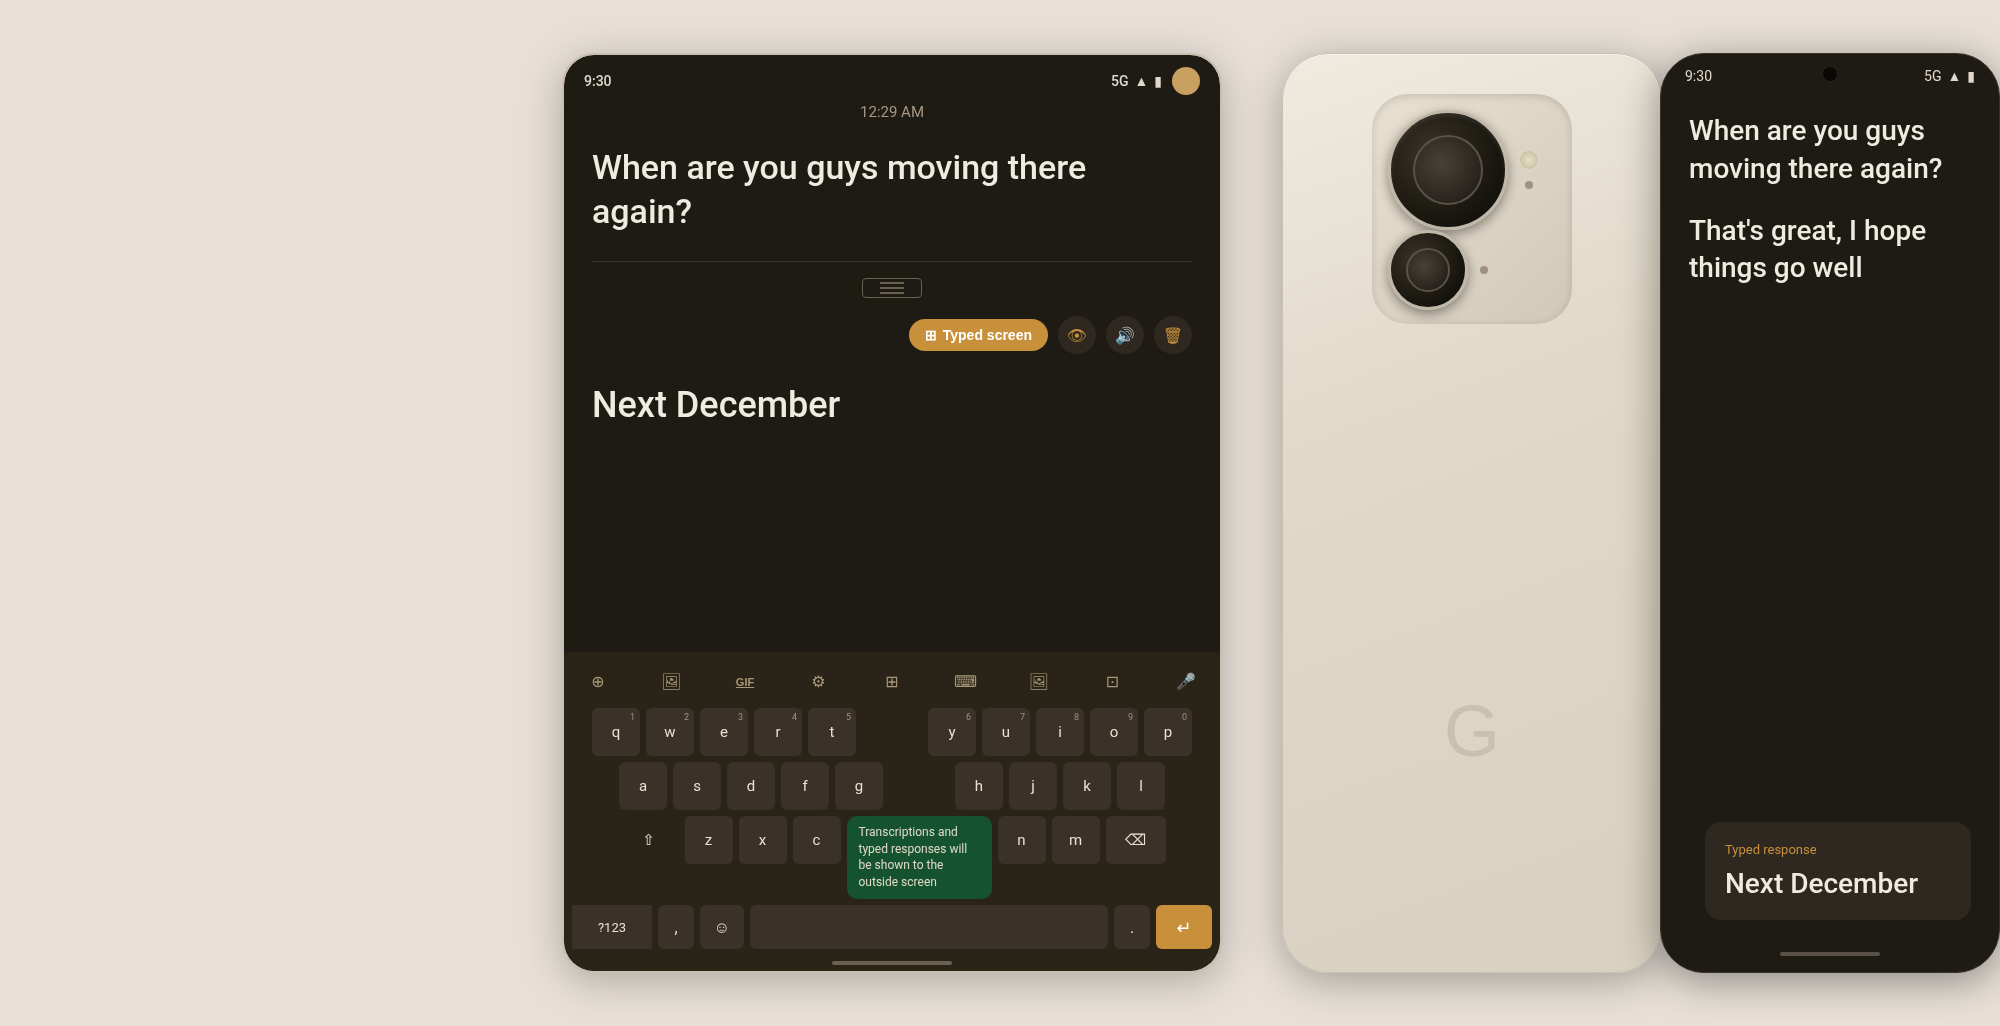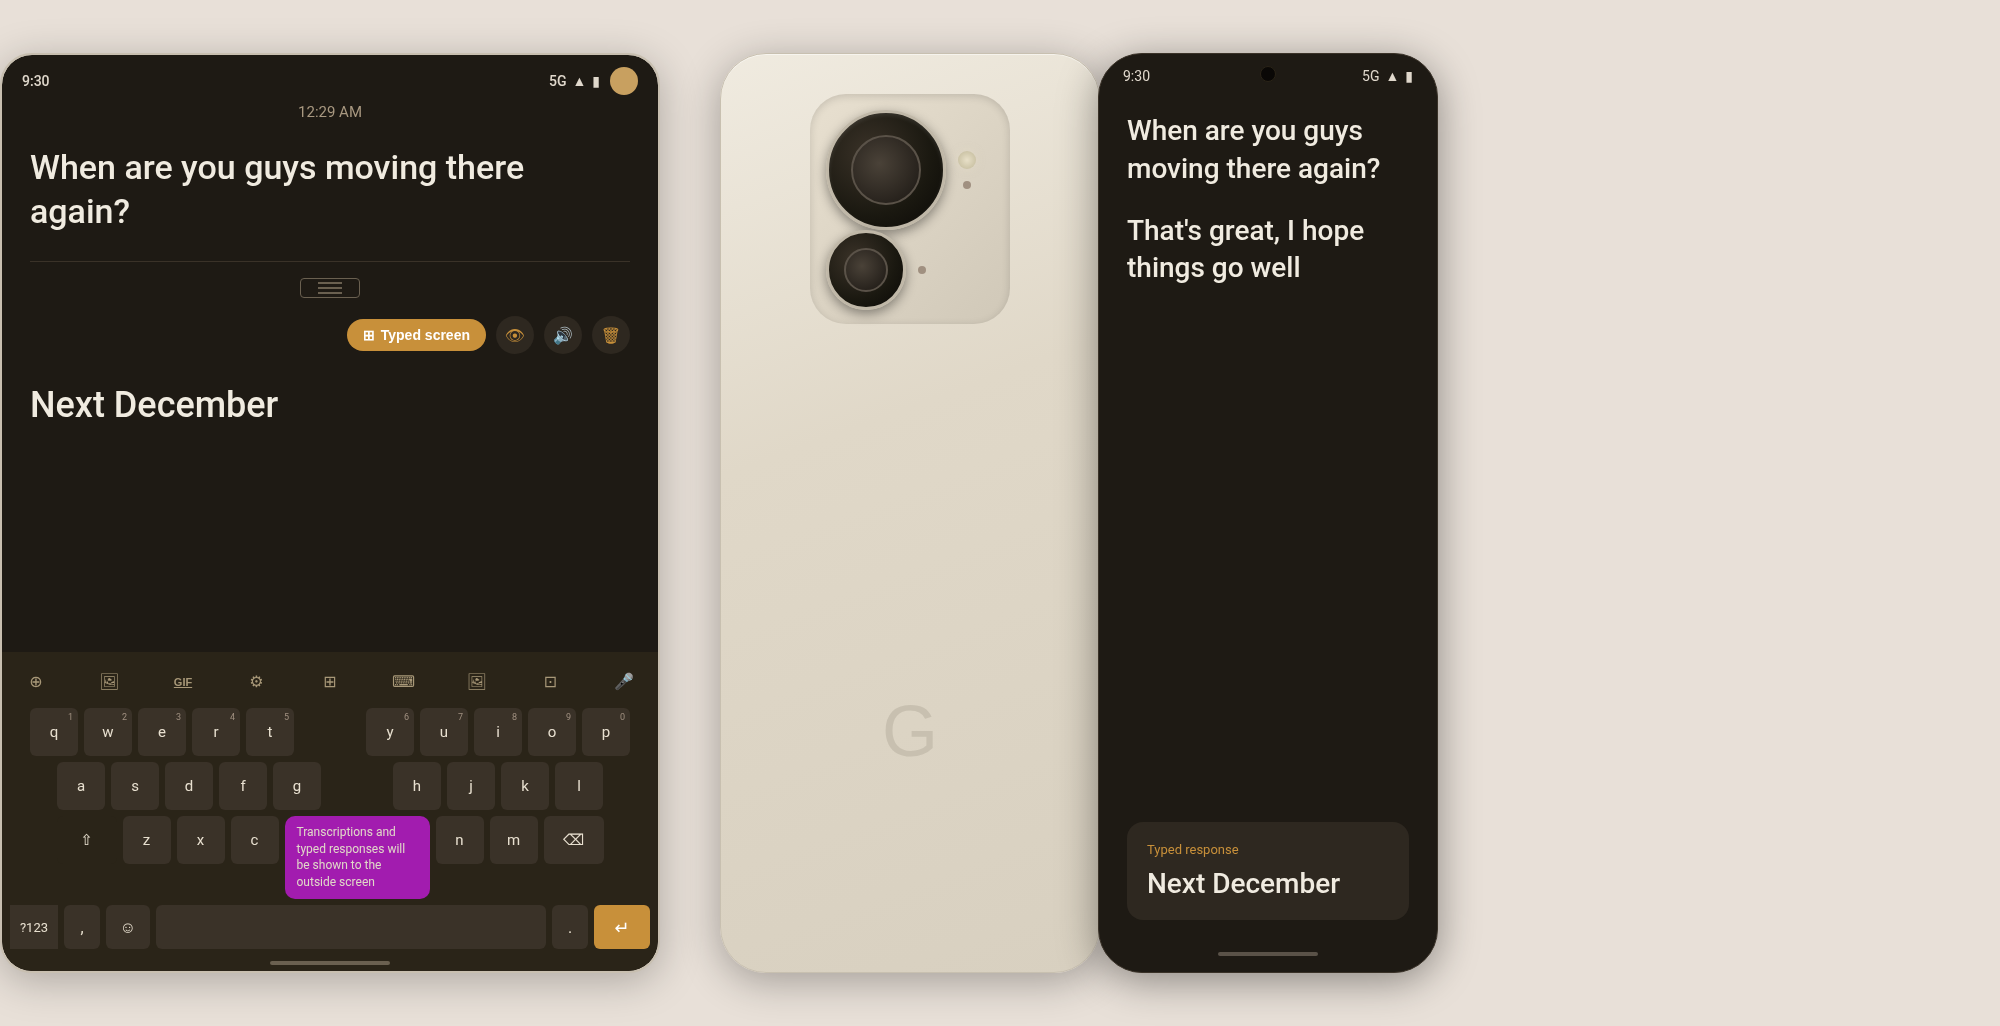--- a/index.html
+++ b/index.html
@@ -10,21 +10,21 @@
       display: flex;
       align-items: center;
       justify-content: center;
       font-family: 'Google Sans', 'Roboto', sans-serif;
       overflow: hidden;
     }
 
     .scene {
       display: flex;
       align-items: center;
-      justify-content: flex-start;
+      justify-content: flex-end;
       width: 100%;
       height: 100%;
       gap: 0;
       position: relative;
     }
 
     
     .foldable {
       width: 660px;
       height: 920px;
@@ -214,21 +214,21 @@
       display: flex;
       align-items: center;
       justify-content: center;
       cursor: pointer;
     }
 
     .key-shift { width: 60px; }
     .key-delete { width: 60px; background: #3a3228; }
 
     .key-numbers {
-      width: 48px;
+      width: 80px;
       height: 44px;
       background: #3a3228;
       color: #e8e0d0;
       border-radius: 0;
       font-size: 13px;
       display: flex;
       align-items: center;
       justify-content: center;
       cursor: pointer;
     }
@@ -287,21 +287,21 @@
       color: #fff;
       border-radius: 6px;
       font-size: 18px;
       display: flex;
       align-items: center;
       justify-content: center;
       cursor: pointer;
     }
 
     .tooltip-bubble {
-      background: #a21caf;
+      background: #14532d;
       color: #e0d8c8;
       border-radius: 10px;
       padding: 8px 12px;
       font-size: 12px;
       width: 145px;
       line-height: 1.4;
     }
 
     .nav-indicator {
       text-align: center;
@@ -485,20 +485,21 @@
       font-weight: 500;
       line-height: 1.35;
       margin-bottom: 32px;
     }
 
     .typed-response-card {
       background: #2e2820;
       border-radius: 16px;
       padding: 20px;
       margin-top: auto;
+      margin-left: 16px;
     }
 
     .typed-label {
       color: #c8903a;
       font-size: 13px;
       margin-bottom: 10px;
     }
 
     .typed-text {
       color: #f0ebe0;

